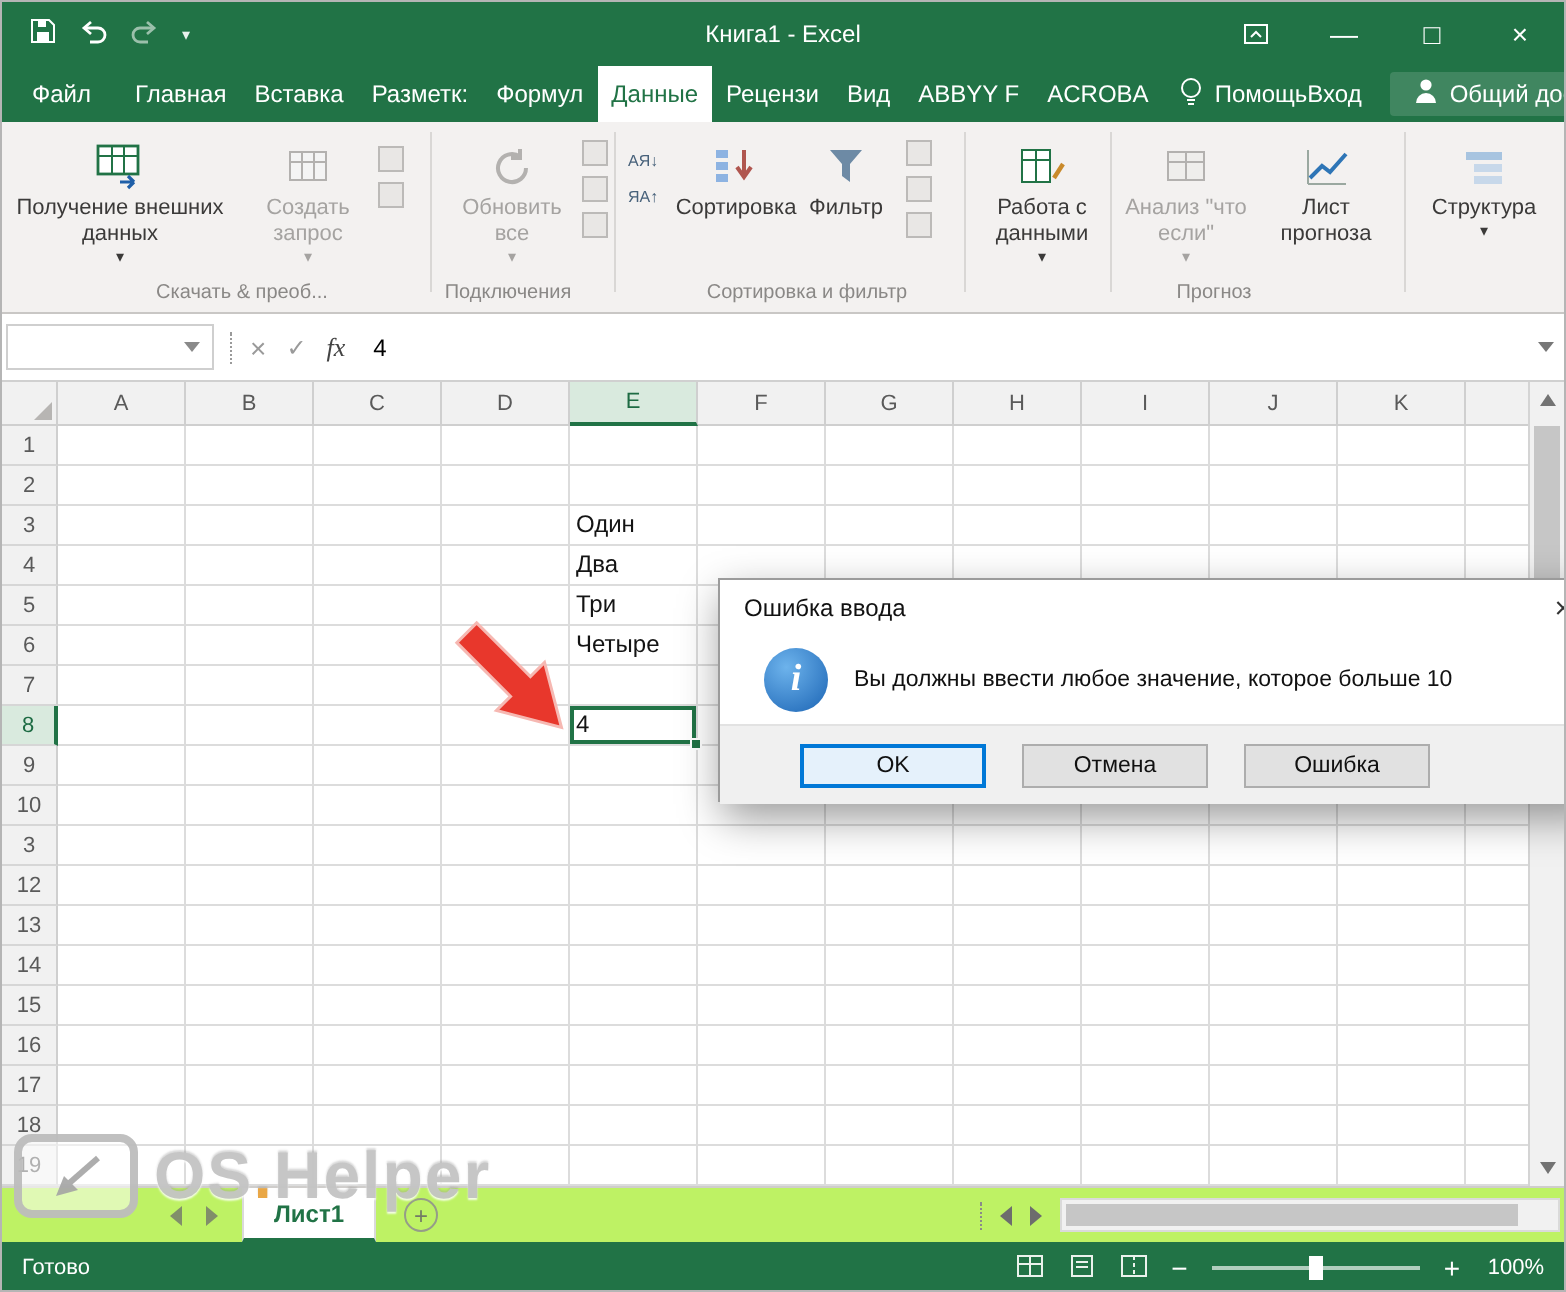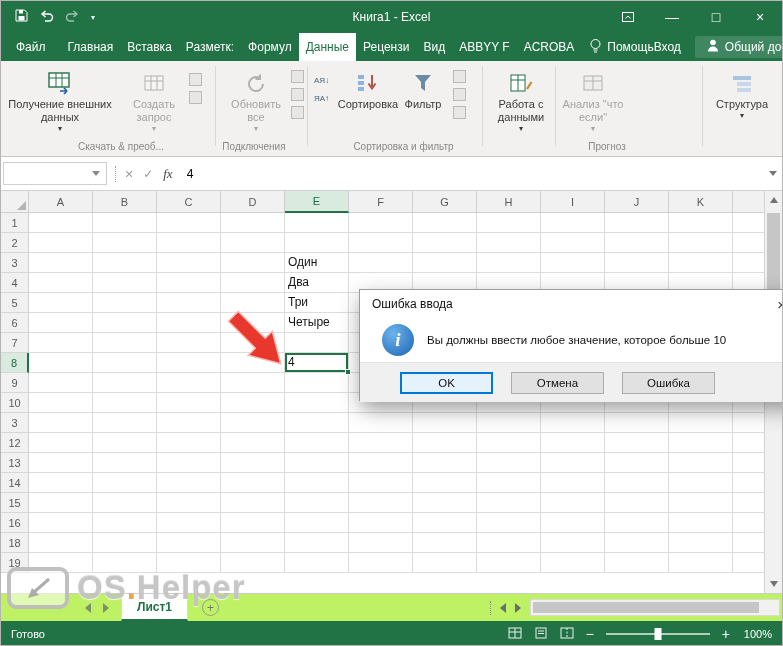--- a/index.html
+++ b/index.html
@@ -283,20 +283,29 @@
           <svg width="22" height="22">
             <rect x="2" y="3" width="18" height="14" fill="#efeeec" stroke="#b3b1af"></rect>
             <line x1="2" y1="8" x2="20" y2="8" stroke="#b3b1af"></line>
             <line x1="11" y1="3" x2="11" y2="17" stroke="#b3b1af"></line>
           </svg>
         </span>
       <span>Анализ "что если"</span>
       <span class="caret">▾</span>
     </div>
 
+    <div class="bigbtn" style="left:628px;width:68px">
+      <span class="ic">
+          <svg width="24" height="22">
+            <path d="M3 19 h19 M3 19 V2" stroke="#9aa8a0" fill="none"></path>
+            <polyline points="4,16 10,10 14,13 22,4" fill="none" stroke="#2e75b6" stroke-width="2"></polyline>
+          </svg>
+        </span>
+      <span>Лист прогноза</span>
+    </div>
 
     <div class="rb-divider" style="left:701px"></div>
 
     <div class="bigbtn" style="left:709px;width:64px">
       <span class="ic">
           <svg width="24" height="22">
             <rect x="3" y="3" width="18" height="4" fill="#a7c4e0"></rect>
             <rect x="7" y="9" width="14" height="4" fill="#c7d8ea"></rect>
             <rect x="7" y="15" width="14" height="4" fill="#c7d8ea"></rect>
           </svg>
@@ -566,20 +575,35 @@
         <div class="gcell"></div>
         <div class="gcell"></div>
         <div class="gcell"></div>
         <div class="gcell"></div>
         <div class="gcell"></div>
         <div class="gcell"></div>
         <div class="gfill"></div>
       </div>
       <div class="grow">
         <div class="rowh">16</div>
+        <div class="gcell"></div>
+        <div class="gcell"></div>
+        <div class="gcell"></div>
+        <div class="gcell"></div>
+        <div class="gcell"></div>
+        <div class="gcell"></div>
+        <div class="gcell"></div>
+        <div class="gcell"></div>
+        <div class="gcell"></div>
+        <div class="gcell"></div>
+        <div class="gcell"></div>
+        <div class="gfill"></div>
+      </div>
+      <div class="grow">
+        <div class="rowh">17</div>
         <div class="gcell"></div>
         <div class="gcell"></div>
         <div class="gcell"></div>
         <div class="gcell"></div>
         <div class="gcell"></div>
         <div class="gcell"></div>
         <div class="gcell"></div>
         <div class="gcell"></div>
         <div class="gcell"></div>
         <div class="gcell"></div>

